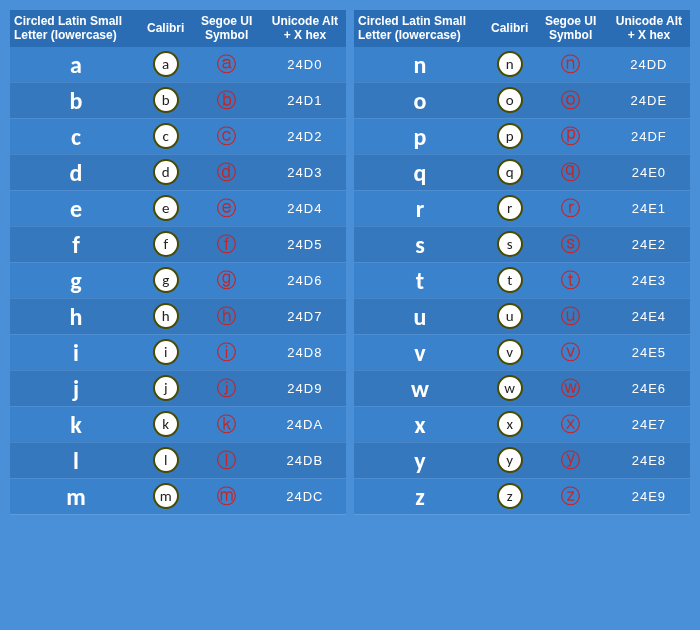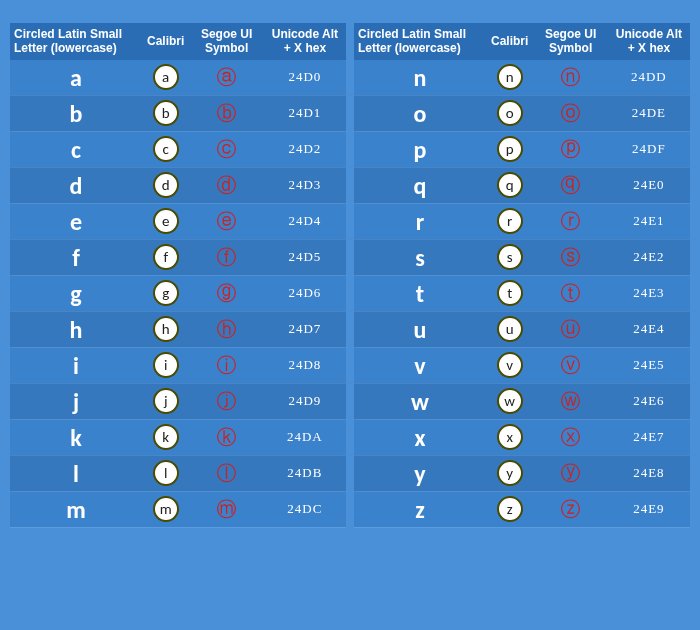--- a/index.html
+++ b/index.html
@@ -18,21 +18,20 @@
       gap: 8px;
       width: 100%;
     }
     .table-container {
       flex: 1;
     }
     table {
       width: 100%;
       border-collapse: collapse;
       font-size: 13px;
-      margin-top: 13px;
     }
     th {
       background: #2a6db5;
       color: white;
       text-align: center;
       padding: 4px 5px;
       font-weight: 600;
       font-size: 12px;
       line-height: 1.2;
       vertical-align: middle;
@@ -59,21 +58,21 @@
     td.calibri-col {
       font-family: Calibri, Arial, sans-serif;
       font-size: 18px;
     }
     td.symbol-col {
       font-family: 'Segoe UI Symbol', 'Segoe UI', Arial, sans-serif;
       font-size: 18px;
       color: #ffaaaa;
     }
     td.hex-col {
-      font-family: Liberation Serif, serif;
+      font-family: Liberation Sans, sans-serif;
       font-size: 13px;
       letter-spacing: 1px;
       text-align: center;
     }
     tr:nth-child(even) td {
       background: #3578be;
     }
     .circled-calibri {
       display: inline-block;
       border: 2px solid #4a4a00;

